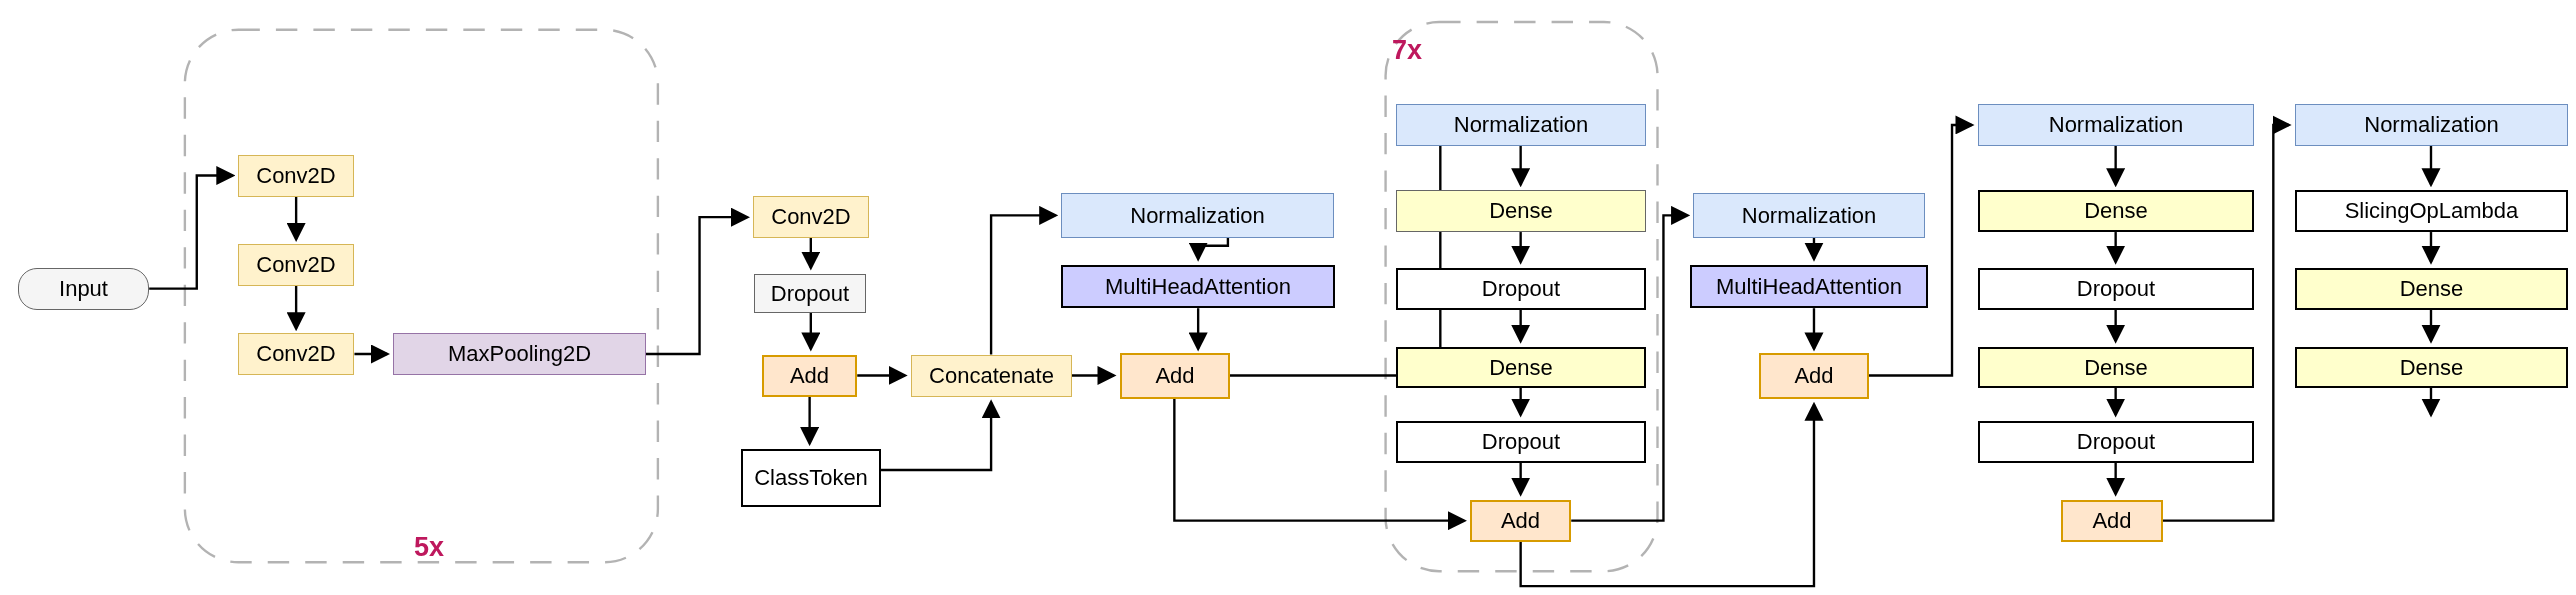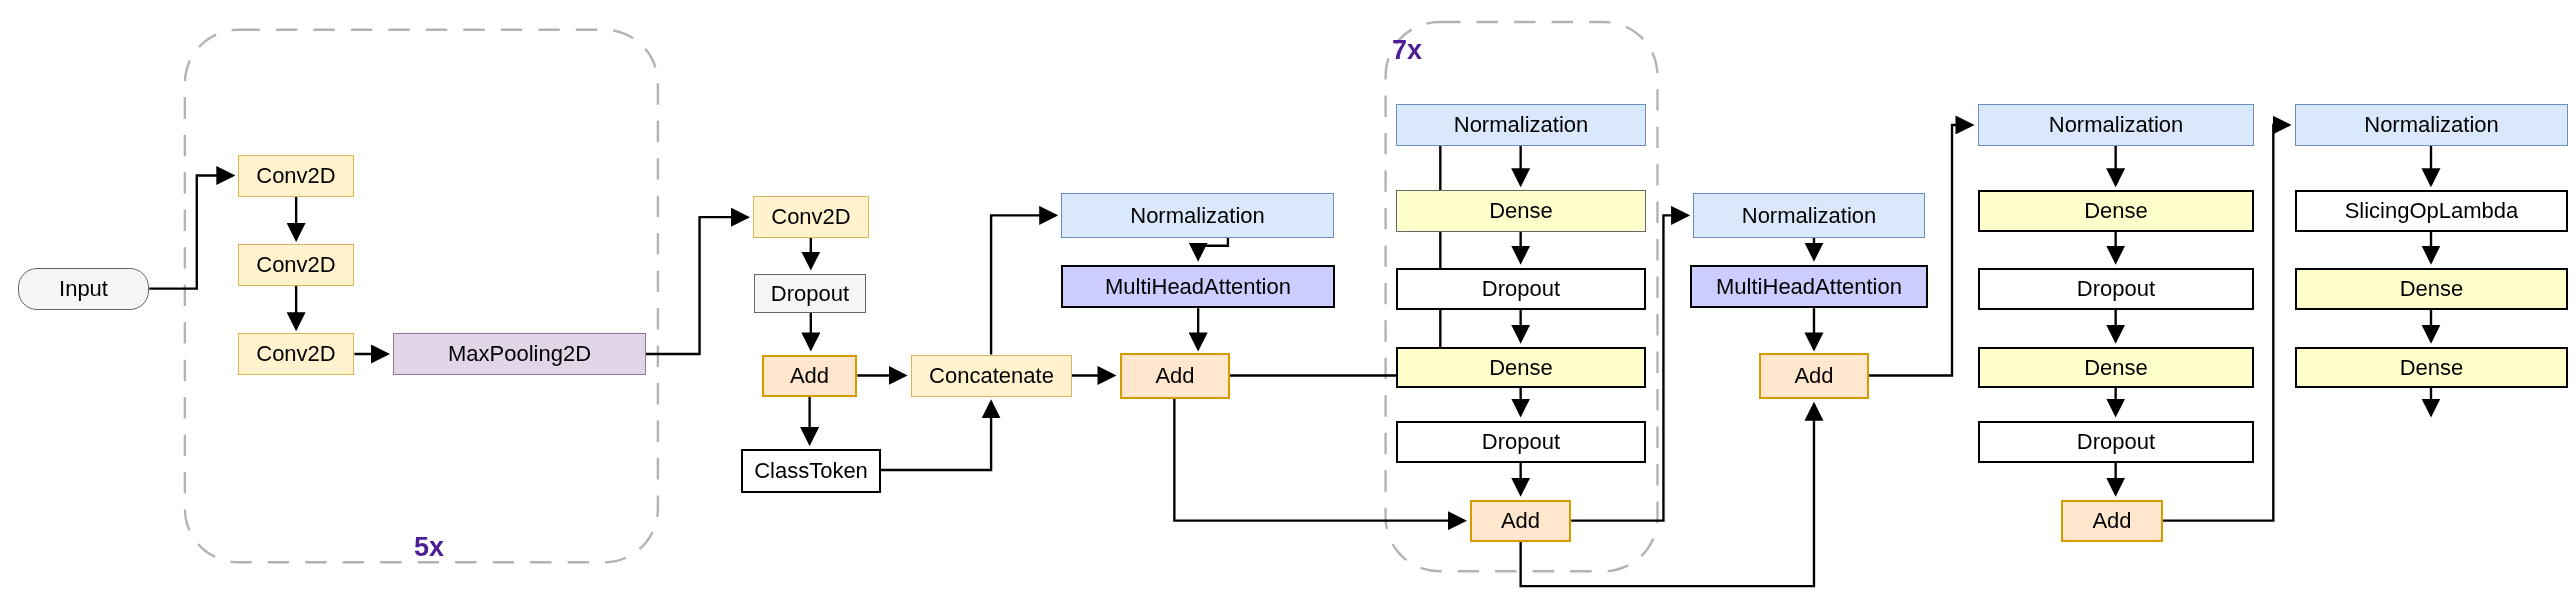--- a/index.html
+++ b/index.html
@@ -7,21 +7,21 @@
   #canvas { position:relative; width:2576px; height:595px; background:#ffffff; overflow:hidden; }
   #edge-layer { position:absolute; left:0; top:0; width:2576px; height:595px; pointer-events:none; }
   .node {
     position:absolute; box-sizing:border-box;
     display:flex; align-items:center; justify-content:center;
     border:1.8px solid #000; font-size:22px; color:#000; text-align:center;
     white-space:nowrap; line-height:1;
   }
   .bb { border-width:2.4px; }
   .rep {
-    position:absolute; font-size:27px; font-weight:bold; color:#4c1d95; line-height:1;
+    position:absolute; font-size:27px; font-weight:bold; color:#be185d; line-height:1;
   }
 </style>
 </head>
 <body>
 
 <div id="canvas">
 
   <svg id="edge-layer" viewBox="0 0 4328 1000" xmlns="http://www.w3.org/2000/svg">
     <defs>
       <marker id="arrow" viewBox="0 0 10 10" refX="8.5" refY="5" markerWidth="8" markerHeight="8" orient="auto-start-reverse">
@@ -78,21 +78,21 @@
   <div class="node" style="left: 18px; top: 268px; width: 131px; height: 42px; background-color: rgb(245, 245, 245); border-color: rgb(102, 102, 102); border-radius: 19px;">Input</div>
 
   <div class="node" style="left: 238px; top: 155px; width: 116px; height: 42px; background-color: rgb(255, 242, 204); border-color: rgb(214, 182, 86);">Conv2D</div>
   <div class="node" style="left: 238px; top: 244px; width: 116px; height: 42px; background-color: rgb(255, 242, 204); border-color: rgb(214, 182, 86);">Conv2D</div>
   <div class="node" style="left: 238px; top: 333px; width: 116px; height: 42px; background-color: rgb(255, 242, 204); border-color: rgb(214, 182, 86);">Conv2D</div>
   <div class="node" style="left: 393px; top: 333px; width: 253px; height: 42px; background-color: rgb(225, 213, 231); border-color: rgb(150, 115, 166);">MaxPooling2D</div>
 
   <div class="node" style="left: 753px; top: 196px; width: 116px; height: 42px; background-color: rgb(255, 242, 204); border-color: rgb(214, 182, 86);">Conv2D</div>
   <div class="node" style="left: 754px; top: 274px; width: 112px; height: 39px; background-color: rgb(245, 245, 245); border-color: rgb(102, 102, 102);">Dropout</div>
   <div class="node bb" style="left: 762px; top: 355px; width: 95px; height: 42px; background-color: rgb(255, 230, 204); border-color: rgb(215, 155, 0);">Add</div>
-  <div class="node bb" style="left: 741px; top: 449px; width: 140px; height: 44px; background-color: rgb(255, 255, 255); border-color: rgb(0, 0, 0);">ClassToken</div>
+  <div class="node bb" style="left: 741px; top: 449px; width: 140px; height: 58px; background-color: rgb(255, 255, 255); border-color: rgb(0, 0, 0);">ClassToken</div>
   <div class="node" style="left: 911px; top: 355px; width: 161px; height: 42px; background-color: rgb(255, 242, 204); border-color: rgb(214, 182, 86); text-align: right;">Concatenate</div>
 
   <div class="node" style="left: 1061px; top: 193px; width: 273px; height: 45px; background-color: rgb(218, 232, 252); border-color: rgb(108, 142, 191);">Normalization</div>
   <div class="node bb" style="left: 1061px; top: 265px; width: 274px; height: 43px; background-color: rgb(204, 204, 255); border-color: rgb(0, 0, 0);">MultiHeadAttention</div>
   <div class="node bb" style="left: 1120px; top: 353px; width: 110px; height: 46px; background-color: rgb(255, 230, 204); border-color: rgb(215, 155, 0);">Add</div>
 
   <div class="node" style="left: 1396px; top: 104px; width: 250px; height: 42px; background-color: rgb(218, 232, 252); border-color: rgb(108, 142, 191);">Normalization</div>
   <div class="node" style="left: 1396px; top: 190px; width: 250px; height: 42px; background-color: rgb(255, 255, 204); border-color: rgb(102, 102, 102);">Dense</div>
   <div class="node bb" style="left: 1396px; top: 268px; width: 250px; height: 42px; background-color: rgb(255, 255, 255); border-color: rgb(0, 0, 0);">Dropout</div>
   <div class="node bb" style="left: 1396px; top: 347px; width: 250px; height: 41px; background-color: rgb(255, 255, 204); border-color: rgb(0, 0, 0);">Dense</div>

